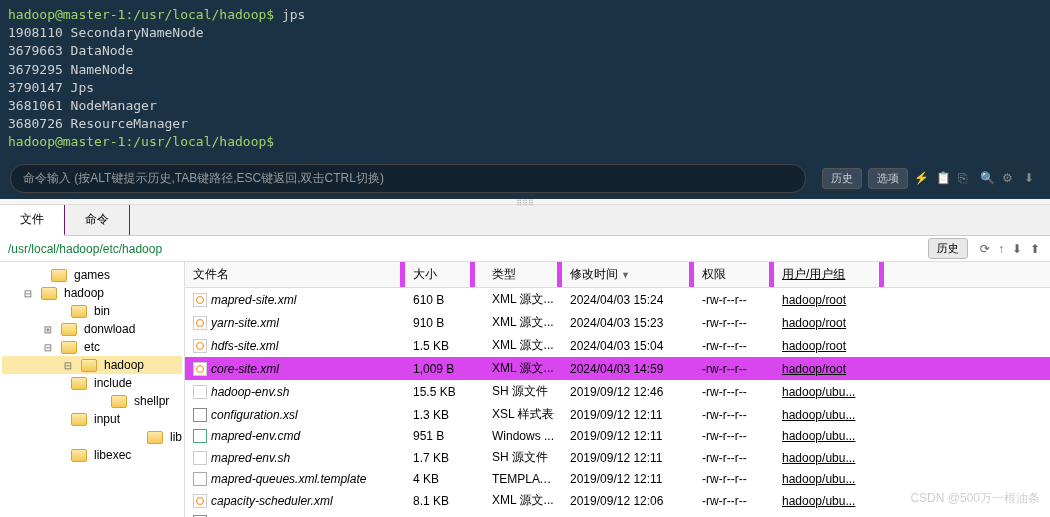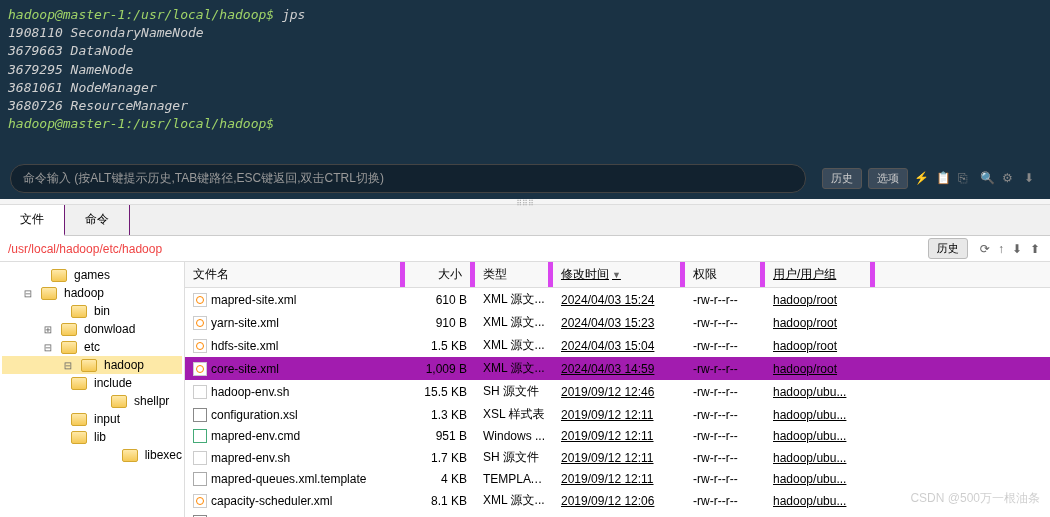--- a/index.html
+++ b/index.html
@@ -1,83 +1,84 @@
 <!DOCTYPE html>
 <html><head>
   <meta charset="utf-8">
   <style>
     * { margin: 0; padding: 0; box-sizing: border-box; }
     body { font-family: "Microsoft YaHei", Arial, sans-serif; font-size: 12px; background: #fff; width: 1050px; height: 517px; overflow: hidden; }
     
-    .terminal { background: #1a3244; color: #d0d0d0; padding: 6px 8px; font-family: Consolas, monospace; font-size: 13px; line-height: 1.4; height: 158px; font-style: italic; }
+    .terminal { background: #1a3244; color: #d0d0d0; padding: 6px 8px; font-family: Consolas, monospace; font-size: 13px; line-height: 1.4; height: 158px; }
     .terminal .prompt { color: #a0d468; }
     .terminal-line { white-space: pre; }
     
     .cmd-bar { background: #1a3244; display: flex; align-items: center; padding: 6px 10px; gap: 16px; }
     .cmd-input { flex: 1; background: rgba(0,0,0,0.3); border: 1px solid #444; border-radius: 14px; padding: 5px 12px; color: #999; font-size: 12px; }
     .cmd-buttons { display: flex; gap: 6px; align-items: center; }
     .cmd-btn { background: #3a4a5a; border: 1px solid #555; color: #ccc; padding: 2px 8px; border-radius: 3px; font-size: 11px; cursor: pointer; }
     .cmd-icon { width: 16px; height: 16px; color: #888; cursor: pointer; }
     .cmd-icon.green { color: #8bc34a; }
     
     .drag-handle { height: 6px; background: #f5f5f5; border-bottom: 1px solid #ddd; text-align: center; color: #aaa; font-size: 8px; cursor: ns-resize; }
     
     .tabs { display: flex; background: #f0f0f0; border-bottom: 1px solid #ccc; }
     .tab { padding: 6px 20px; border-right: 1px solid #701a75; cursor: pointer; }
     .tab.active { background: #fff; border-bottom: 2px solid #fff; margin-bottom: -1px; }
     
     .path-bar { display: flex; align-items: center; border-bottom: 1px solid #ddd; }
-    .path-input { flex: 1; padding: 4px 8px; border: none; font-size: 12px; color: #ef4444; }
+    .path-input { flex: 1; padding: 4px 8px; border: none; font-size: 12px; color: #15803d; }
     .path-btn { background: #e8e8e8; border: 1px solid #bbb; padding: 2px 8px; margin: 2px; border-radius: 3px; cursor: pointer; font-size: 11px; }
     .path-icons { display: flex; gap: 8px; padding: 0 10px; color: #666; }
     .path-icons span { cursor: pointer; }
     
     .file-pane { display: flex; height: 258px; }
     .tree { width: 185px; border-right: 1px solid #ddd; padding: 4px 2px; overflow: auto; background: #fff; }
     .tree-item { display: flex; align-items: center; padding: 2px 0; gap: 7px; cursor: pointer; white-space: nowrap; }
     .tree-item.selected { background: #fde9a7; }
     .tree-toggle { width: 12px; text-align: center; color: #666; font-size: 10px; }
     .folder-icon { width: 16px; height: 13px; display: inline-block; }
     .folder-closed { background: linear-gradient(#ffe9a8, #f5c956); border: 1px solid #d4a830; border-radius: 2px; }
     .folder-open { background: linear-gradient(#ffe9a8, #f5c956); border: 1px solid #d4a830; border-radius: 2px; position: relative; }
     
     .file-list { flex: 1; overflow: auto; }
     .file-header { display: flex; background: #f8f8f8; border-bottom: 1px solid #ddd; font-size: 12px; position: sticky; top: 0; }
     .file-header div { padding: 4px 8px; border-right: 5px solid #d946ef; }
     .col-name { width: 220px; }
-    .col-size { width: 70px; text-align: right; }
-    .col-type { width: 78px; }
-    .col-date { width: 132px; text-decoration: underline; }
+    .col-size { width: 70px; text-align: left; }
+    .col-type { width: 78px; margin-left: 9px; }
+    .col-date { width: 132px; }
     .col-perm { width: 80px; }
     .col-owner { width: 110px; text-decoration: underline; }
     .sort-ind { font-size: 9px; color: #666; margin-left: 3px; }
     
     .file-row { display: flex; padding: 1px 0; align-items: center; }
-    .file-row.selected { background: #a21caf; }
+    .file-row.selected { background: #d946ef; }
     .file-row div { padding: 2px 8px; overflow: hidden; text-overflow: ellipsis; white-space: nowrap; }
-    .file-row .col-name { display: flex; align-items: center; gap: 4px; }
+    .file-row .col-name { display: flex; align-items: center; gap: 4px; font-style: italic; }
     .file-icon { width: 14px; height: 14px; display: inline-block; flex-shrink: 0; }
     .fi-xml { background: #fff; border: 1px solid #ccc; position: relative; }
     .fi-xml::after { content: ""; position: absolute; top: 2px; left: 2px; width: 6px; height: 6px; border: 1px solid #ff8800; border-radius: 50%; }
     .fi-sh { background: #fff; border: 1px solid #ccc; }
     .fi-xsl { background: #fff; border: 1px solid #888; }
     .fi-cmd { background: #fff; border: 1px solid #4a7; }
     .fi-txt { background: #fff; border: 1px solid #aaa; }
     .fi-cfg { background: #fff; border: 1px solid #888; }
     
     .watermark { position: absolute; bottom: 10px; right: 10px; color: rgba(0,0,0,0.2); font-size: 12px; pointer-events: none; }
   </style>
 </head>
 <body>
 
 <div class="terminal" id="terminal">
     <div class="terminal-line"><span class="prompt">hadoop@master-1:/usr/local/hadoop$</span><span> jps</span></div>
     <div class="terminal-line">1908110 SecondaryNameNode</div>
     <div class="terminal-line">3679663 DataNode</div>
     <div class="terminal-line">3679295 NameNode</div>
+    <div class="terminal-line">3790147 Jps</div>
     <div class="terminal-line">3681061 NodeManager</div>
     <div class="terminal-line">3680726 ResourceManager</div>
     <div class="terminal-line"><span class="prompt">hadoop@master-1:/usr/local/hadoop$</span><span></span></div>
   </div>
 
 <div class="cmd-bar">
   <div class="cmd-input">命令输入 (按ALT键提示历史,TAB键路径,ESC键返回,双击CTRL切换)</div>
   <div class="cmd-buttons">
     <button class="cmd-btn">历史</button>
     <button class="cmd-btn">选项</button>
@@ -148,26 +149,26 @@
       <div class="tree-item" style="padding-left: 90px;">
         <span class="tree-toggle"></span>
         <span class="folder-icon folder-closed"></span>
         <span>shellpr</span>
       </div>
       <div class="tree-item" style="padding-left: 50px;">
         <span class="tree-toggle"></span>
         <span class="folder-icon folder-closed"></span>
         <span>input</span>
       </div>
+      <div class="tree-item" style="padding-left: 50px; justify-content: flex-end;">
+        <span class="tree-toggle"></span>
+        <span class="folder-icon folder-closed"></span>
+        <span>lib</span>
+      </div>
       <div class="tree-item" style="padding-left: 50px;">
-        <span class="tree-toggle"></span>
-        <span class="folder-icon folder-closed"></span>
-        <span>lib</span>
-      </div>
-      <div class="tree-item" style="padding-left: 50px; justify-content: flex-end;">
         <span class="tree-toggle"></span>
         <span class="folder-icon folder-closed"></span>
         <span>libexec</span>
       </div>
     </div>
   <div class="file-list">
     <div class="file-header">
       <div class="col-name">文件名</div>
       <div class="col-size">大小</div>
       <div class="col-type">类型</div>

